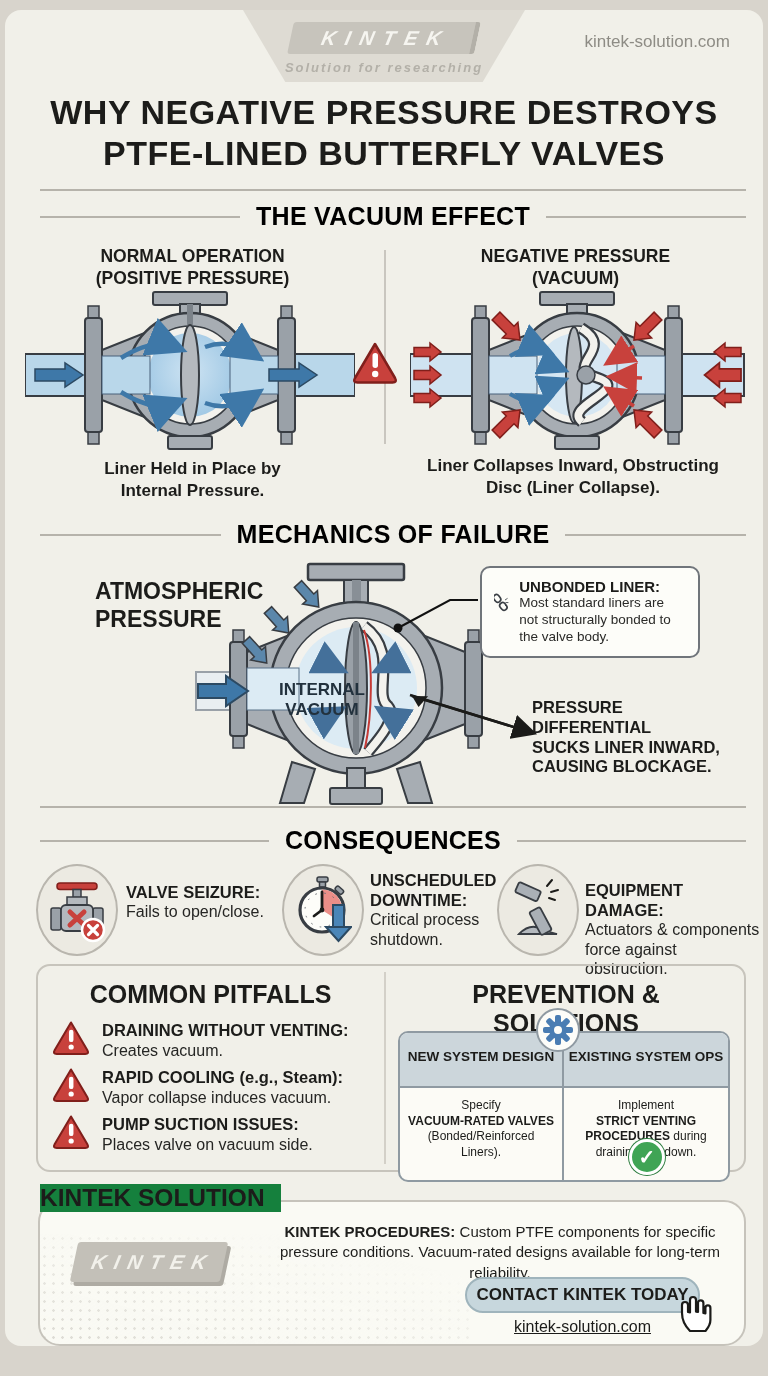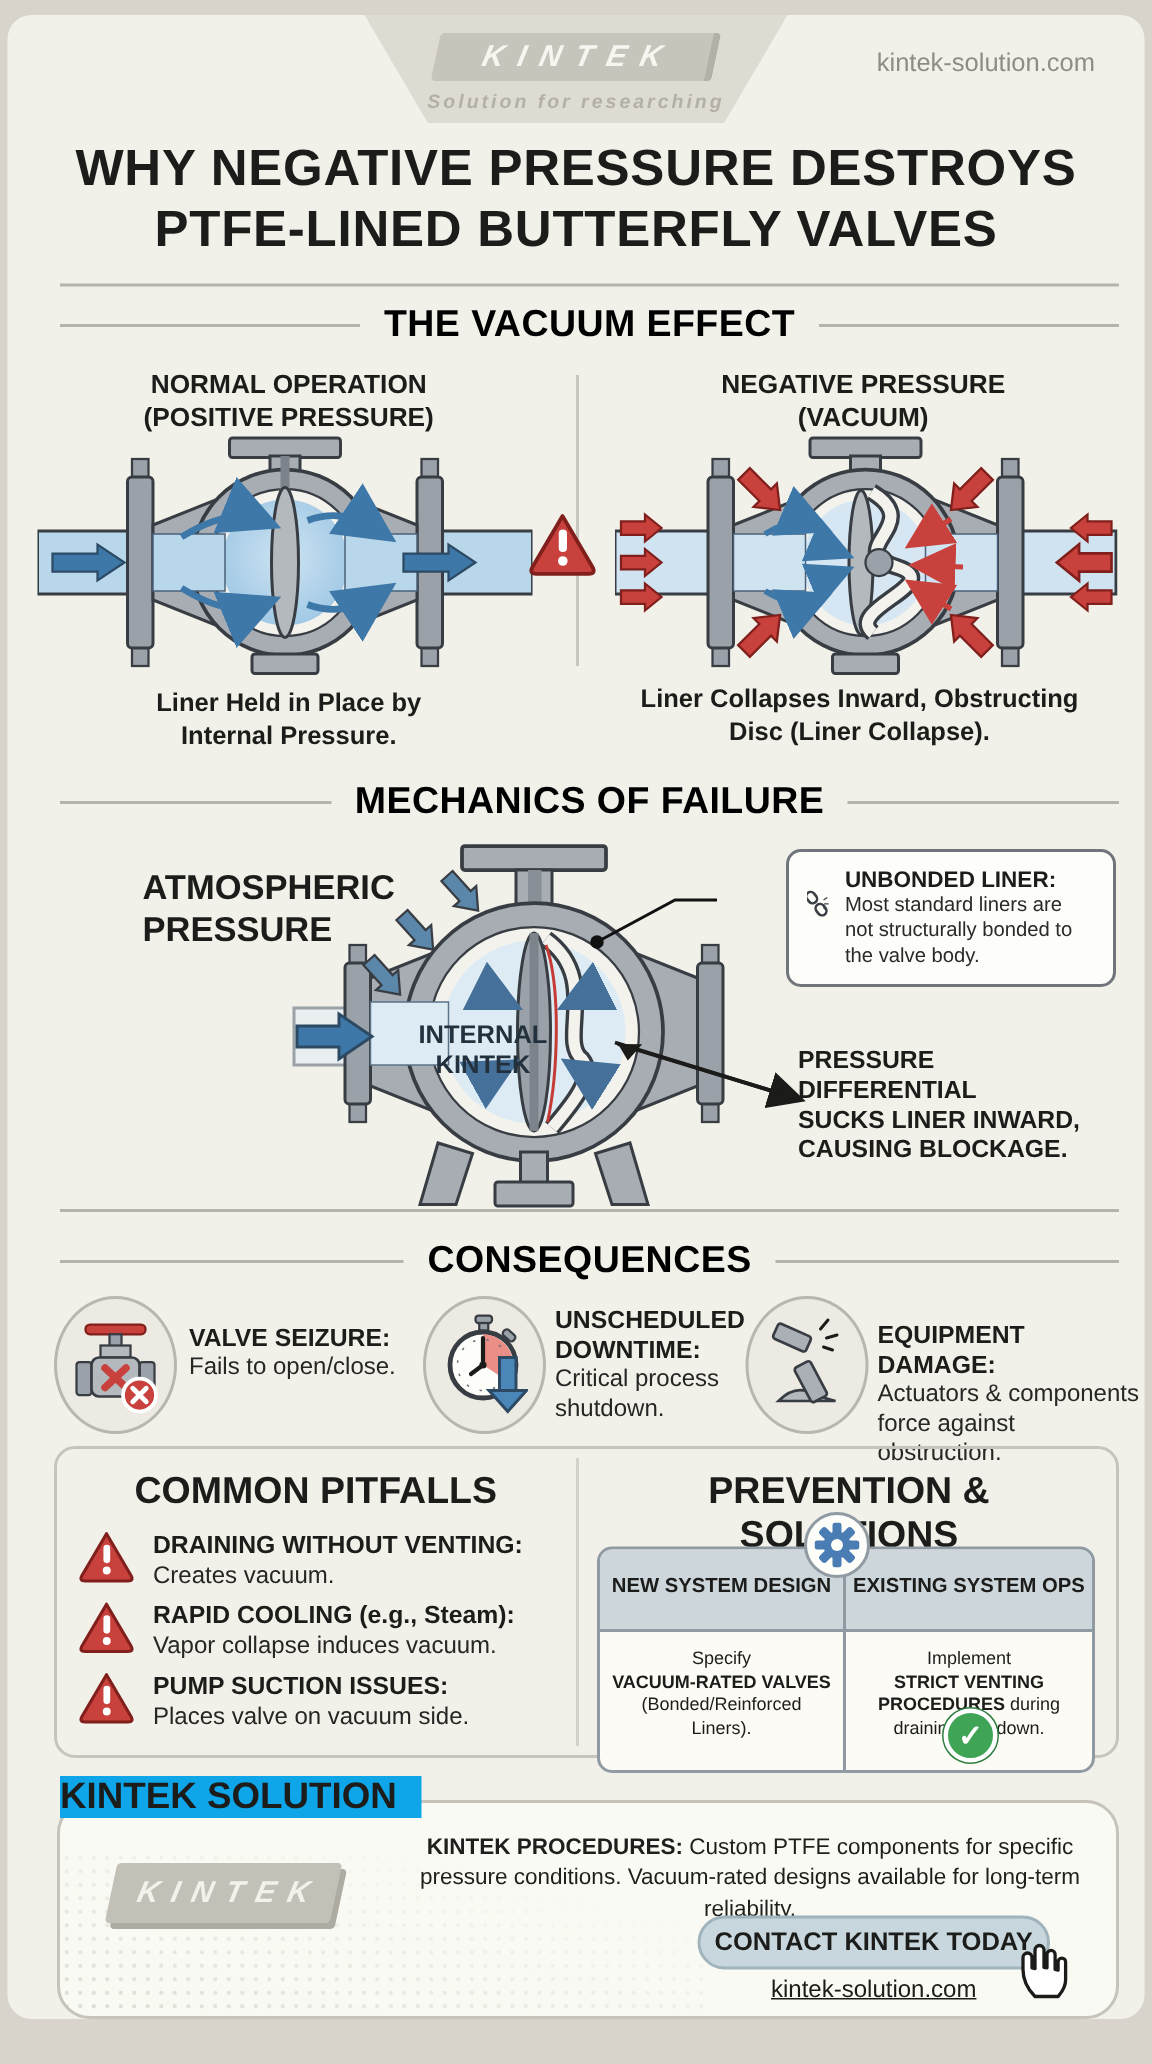--- a/index.html
+++ b/index.html
@@ -28,21 +28,21 @@
             font-size:25px;font-weight:800;letter-spacing:.3px;color:#000000;}
   .sec-head::before,.sec-head::after{content:"";flex:1;height:2px;background:#b6b3ab;}
 
   .col-head{position:absolute;font-size:17.5px;font-weight:700;line-height:1.25;text-align:center;}
   .vdiv{position:absolute;width:2px;background:#c9c6bf;}
   .caption{position:absolute;font-size:17px;font-weight:700;line-height:1.3;text-align:center;color:#1c1c1a;}
 
   
   .mech-label{position:absolute;font-weight:700;line-height:1.2;text-align:center;}
   .callout{position:absolute;left:480px;top:10px;width:220px;background:#fdfdf9;border:2px solid #70757b;
-           border-radius:10px;padding:10px 12px;display:flex;gap:10px;align-items:flex-start;box-sizing:border-box;margin-left:44px;}
+           border-radius:10px;padding:10px 12px;display:flex;gap:10px;align-items:flex-start;box-sizing:border-box;}
   .callout .c-title{font-size:15px;font-weight:800;}
   .callout .c-body{font-size:13.5px;line-height:1.25;color:#2a2a28;}
 
   
   .cons-icon{position:absolute;width:78px;height:88px;border-radius:50%;background:#eceae2;
              border:2px solid #b9b6ae;display:flex;align-items:center;justify-content:center;}
   .cons-text{position:absolute;line-height:1.22;}
   .cons-text .t{font-weight:800;font-size:16.5px;}
   .cons-text .b{font-size:16px;color:#262624;}
 
@@ -60,21 +60,21 @@
   .ptable .th{background:#ccd6db;border-bottom:2px solid #8f9aa2;font-weight:800;font-size:13.5px;
               text-align:center;padding:16px 4px 22px;}
   .ptable .th.l{border-right:2px solid #8f9aa2;}
   .ptable .td{font-size:12px;text-align:center;padding:10px 8px 20px;line-height:1.3;}
   .ptable .td.l{border-right:2px solid #8f9aa2;}
   .check{position:absolute;left:629px;top:1139px;width:36px;height:36px;border-radius:50%;background:#3fa455;
          border:3px solid #fff;box-shadow:0 0 0 1px #2d7d3f;color:#fff;font-weight:bold;font-size:20px;
          display:flex;align-items:center;justify-content:center;z-index:2;box-sizing:border-box;}
 
   
-  .f-head{position:absolute;left:40px;top:1184px;font-size:24.5px;font-weight:800;background:#0ea5e9;
+  .f-head{position:absolute;left:40px;top:1184px;font-size:24.5px;font-weight:800;background:#15803d;
           padding-right:16px;z-index:2;}
   .f-card{position:absolute;left:38px;top:1200px;width:708px;height:146px;background:#fafaf4;
           border:2px solid #c6c3bb;border-radius:22px;box-sizing:border-box;overflow:hidden;}
   .halftone{position:absolute;left:0;bottom:0;width:430px;height:110px;
             background-image:radial-gradient(#bdbab2 1.3px,transparent 1.45px);background-size:9px 9px;opacity:.5;}
   .halftone::after{content:"";position:absolute;inset:0;background:linear-gradient(to top right,rgba(250,250,244,0),#fafaf4 80%);}
   .f-logo{position:absolute;left:74px;top:1242px;width:150px;height:40px;transform:skewX(-12deg);
           background:#c3c0b8;border-radius:3px;box-shadow:4px 4px 0 #aeaba3;display:flex;align-items:center;justify-content:center;z-index:2;}
   .f-logo span{color:#f2f1eb;font-weight:bold;font-style:italic;font-size:20px;letter-spacing:8px;padding-left:8px;}
   .f-para{position:absolute;left:268px;top:1222px;width:464px;text-align:center;font-size:15px;line-height:1.35;color:#1e1e1c;z-index:2;}
@@ -286,21 +286,21 @@
       <polygon points="198,128 226,128 226,120 248,135 226,150 226,142 198,142" fill="#3e78a8" stroke="#2c4a63" stroke-width="2"></polygon>
       <circle cx="398" cy="72" r="4.5" fill="#111"></circle>
       <path d="M398 72 L450 44 L478 44" fill="none" stroke="#111" stroke-width="2"></path>
       <path d="M530 176 L410 139" fill="none" stroke="#1b1b19" stroke-width="2.5" marker-end="url(#mk)" transform="rotate(180 470 157.5)"></path>
       <path d="M530 176 L412 140" fill="none" stroke="#1b1b19" stroke-width="2.5"></path>
       <polygon points="412,140 428,138 420,150" fill="#1b1b19" transform="rotate(8 412 140)"></polygon>
     </svg>
     <div class="mech-label pre" style="left:95px;top:22px;width:110px;font-size:23px;">ATMOSPHERIC
 PRESSURE</div>
     <div class="mech-label pre" style="left:272px;top:124px;width:100px;font-size:17px;color:#22313d;">INTERNAL
-KINTEK</div>
+VACUUM</div>
     <div class="callout">
       <svg width="36" height="50" viewBox="0 0 36 50">
         <g transform="translate(15,24) rotate(-38)">
           <rect x="-7" y="-22" width="14" height="19" rx="7" fill="none" stroke="#3a3f45" stroke-width="4"></rect>
           <rect x="-7" y="2" width="14" height="19" rx="7" fill="none" stroke="#3a3f45" stroke-width="4"></rect>
         </g>
         <path d="M26 18 L32 14 M27 24 L34 24 M26 30 L31 34" stroke="#3a3f45" stroke-width="2" fill="none"></path>
       </svg>
       <div>
         <div class="c-title">UNBONDED LINER:</div>

